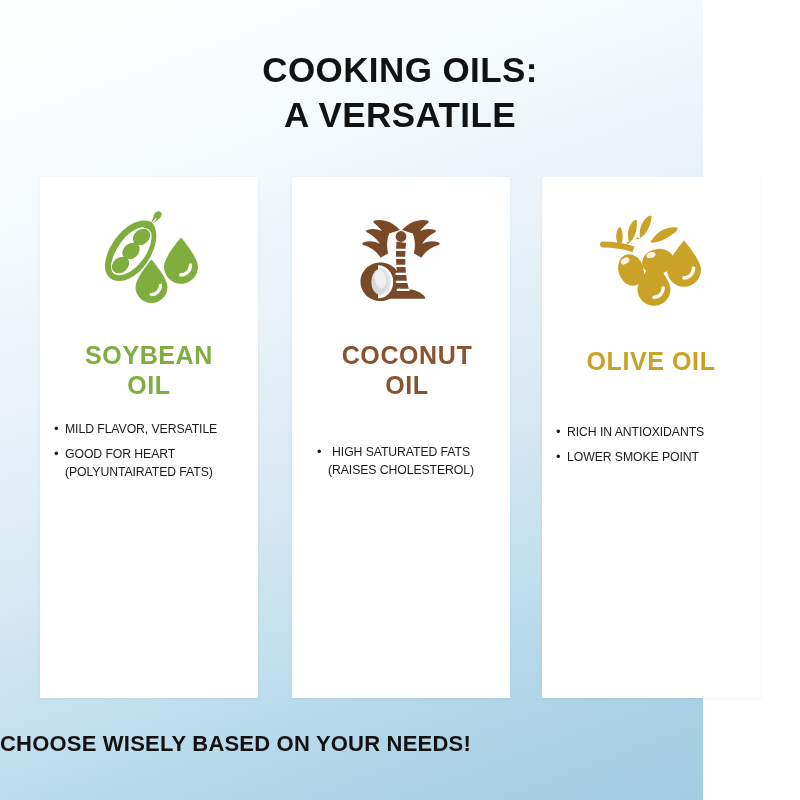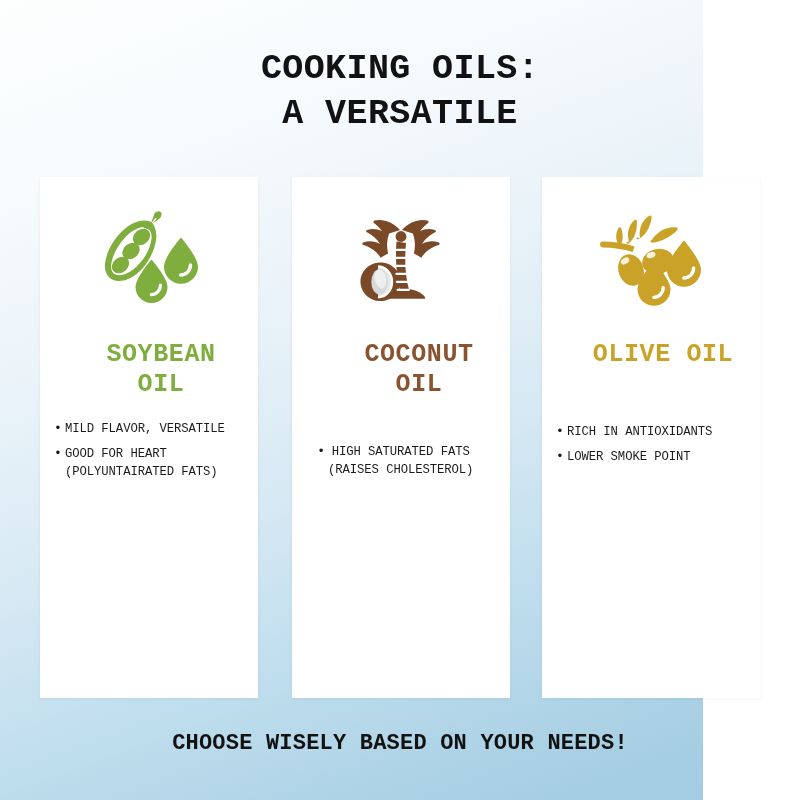--- a/index.html
+++ b/index.html
@@ -20,21 +20,20 @@
     box-sizing: border-box;
     background:
       linear-gradient(160deg,
         #fdfefe 0%,
         #f7fbfd 18%,
         #eaf3f9 38%,
         #d5e8f3 58%,
         #bcdcec 76%,
         #a8cfe4 92%,
         #a3cce2 100%);
-    font-family: Liberation Mono, monospace;
   }
 
   
   .title-block {
     position: absolute;
     left: 0;
     top: 47px;
     width: 800px;
     text-align: center;
   }
@@ -74,21 +73,21 @@
     width: 218px;
     height: 112px;
     display: flex;
     align-items: center;
     justify-content: center;
   }
   .icon-wrap svg { display: block; }
 
   .card-title {
     position: absolute;
-    left: 12px;
+    left: 0;
     width: 218px;
     top: 163px;
     text-align: center;
     font-size: 25px;
     font-weight: bold;
     letter-spacing: 0.6px;
     line-height: 30px;
   }
 
   .bullets {
@@ -128,21 +127,20 @@
   .bullets.center-mode { text-align: center; }
   .bullets.center-mode .bullet-row { justify-content: center; }
   .bullets.center-mode .bullet-text { flex: 0 1 auto; }
 
   
   .footer {
     position: absolute;
     left: 0;
     top: 731px;
     width: 800px;
-    text-align: center;
     font-size: 22px;
     font-weight: bold;
     letter-spacing: 0.2px;
     color: #121212;
     white-space: nowrap;
   }
 </style>
 </head>
 <body>
 
@@ -259,21 +257,21 @@
 
             <path d="M59 53c0 0 16.5 18.7 16.5 28.3 0 9.1-7.4 16.5-16.5 16.5S42.5 90.4 42.5 81.3C42.5 71.7 59 53 59 53z"></path>
           </g>
 
           <ellipse cx="30" cy="53" rx="4.6" ry="3" fill="#ffffff" opacity="0.85" transform="rotate(-30 30 53)"></ellipse>
           <ellipse cx="56" cy="47" rx="4.6" ry="3" fill="#ffffff" opacity="0.85" transform="rotate(-18 56 47)"></ellipse>
           <path d="M98.6 60c0 5.6-4.4 10-9.8 10" fill="none" stroke="#ffffff" stroke-width="3.4" stroke-linecap="round"></path>
           <path d="M68.2 79.6c0 5.5-4.2 9.7-9.4 9.7" fill="none" stroke="#ffffff" stroke-width="3.3" stroke-linecap="round"></path>
         </svg>
       </div>
-      <div class="card-title" style="color: rgb(201, 162, 39);">
+      <div class="card-title" style="color: rgb(201, 162, 39); margin-top: 6px;">
         <div>OLIVE OIL</div>
       </div>
       <div class="bullets pos-c">
         <div class="bullet-row">
           <span class="bullet-dot">•</span>
           <span class="bullet-text">RICH IN ANTIOXIDANTS</span>
         </div>
         <div class="bullet-row">
           <span class="bullet-dot">•</span>
           <span class="bullet-text">LOWER SMOKE POINT</span>

